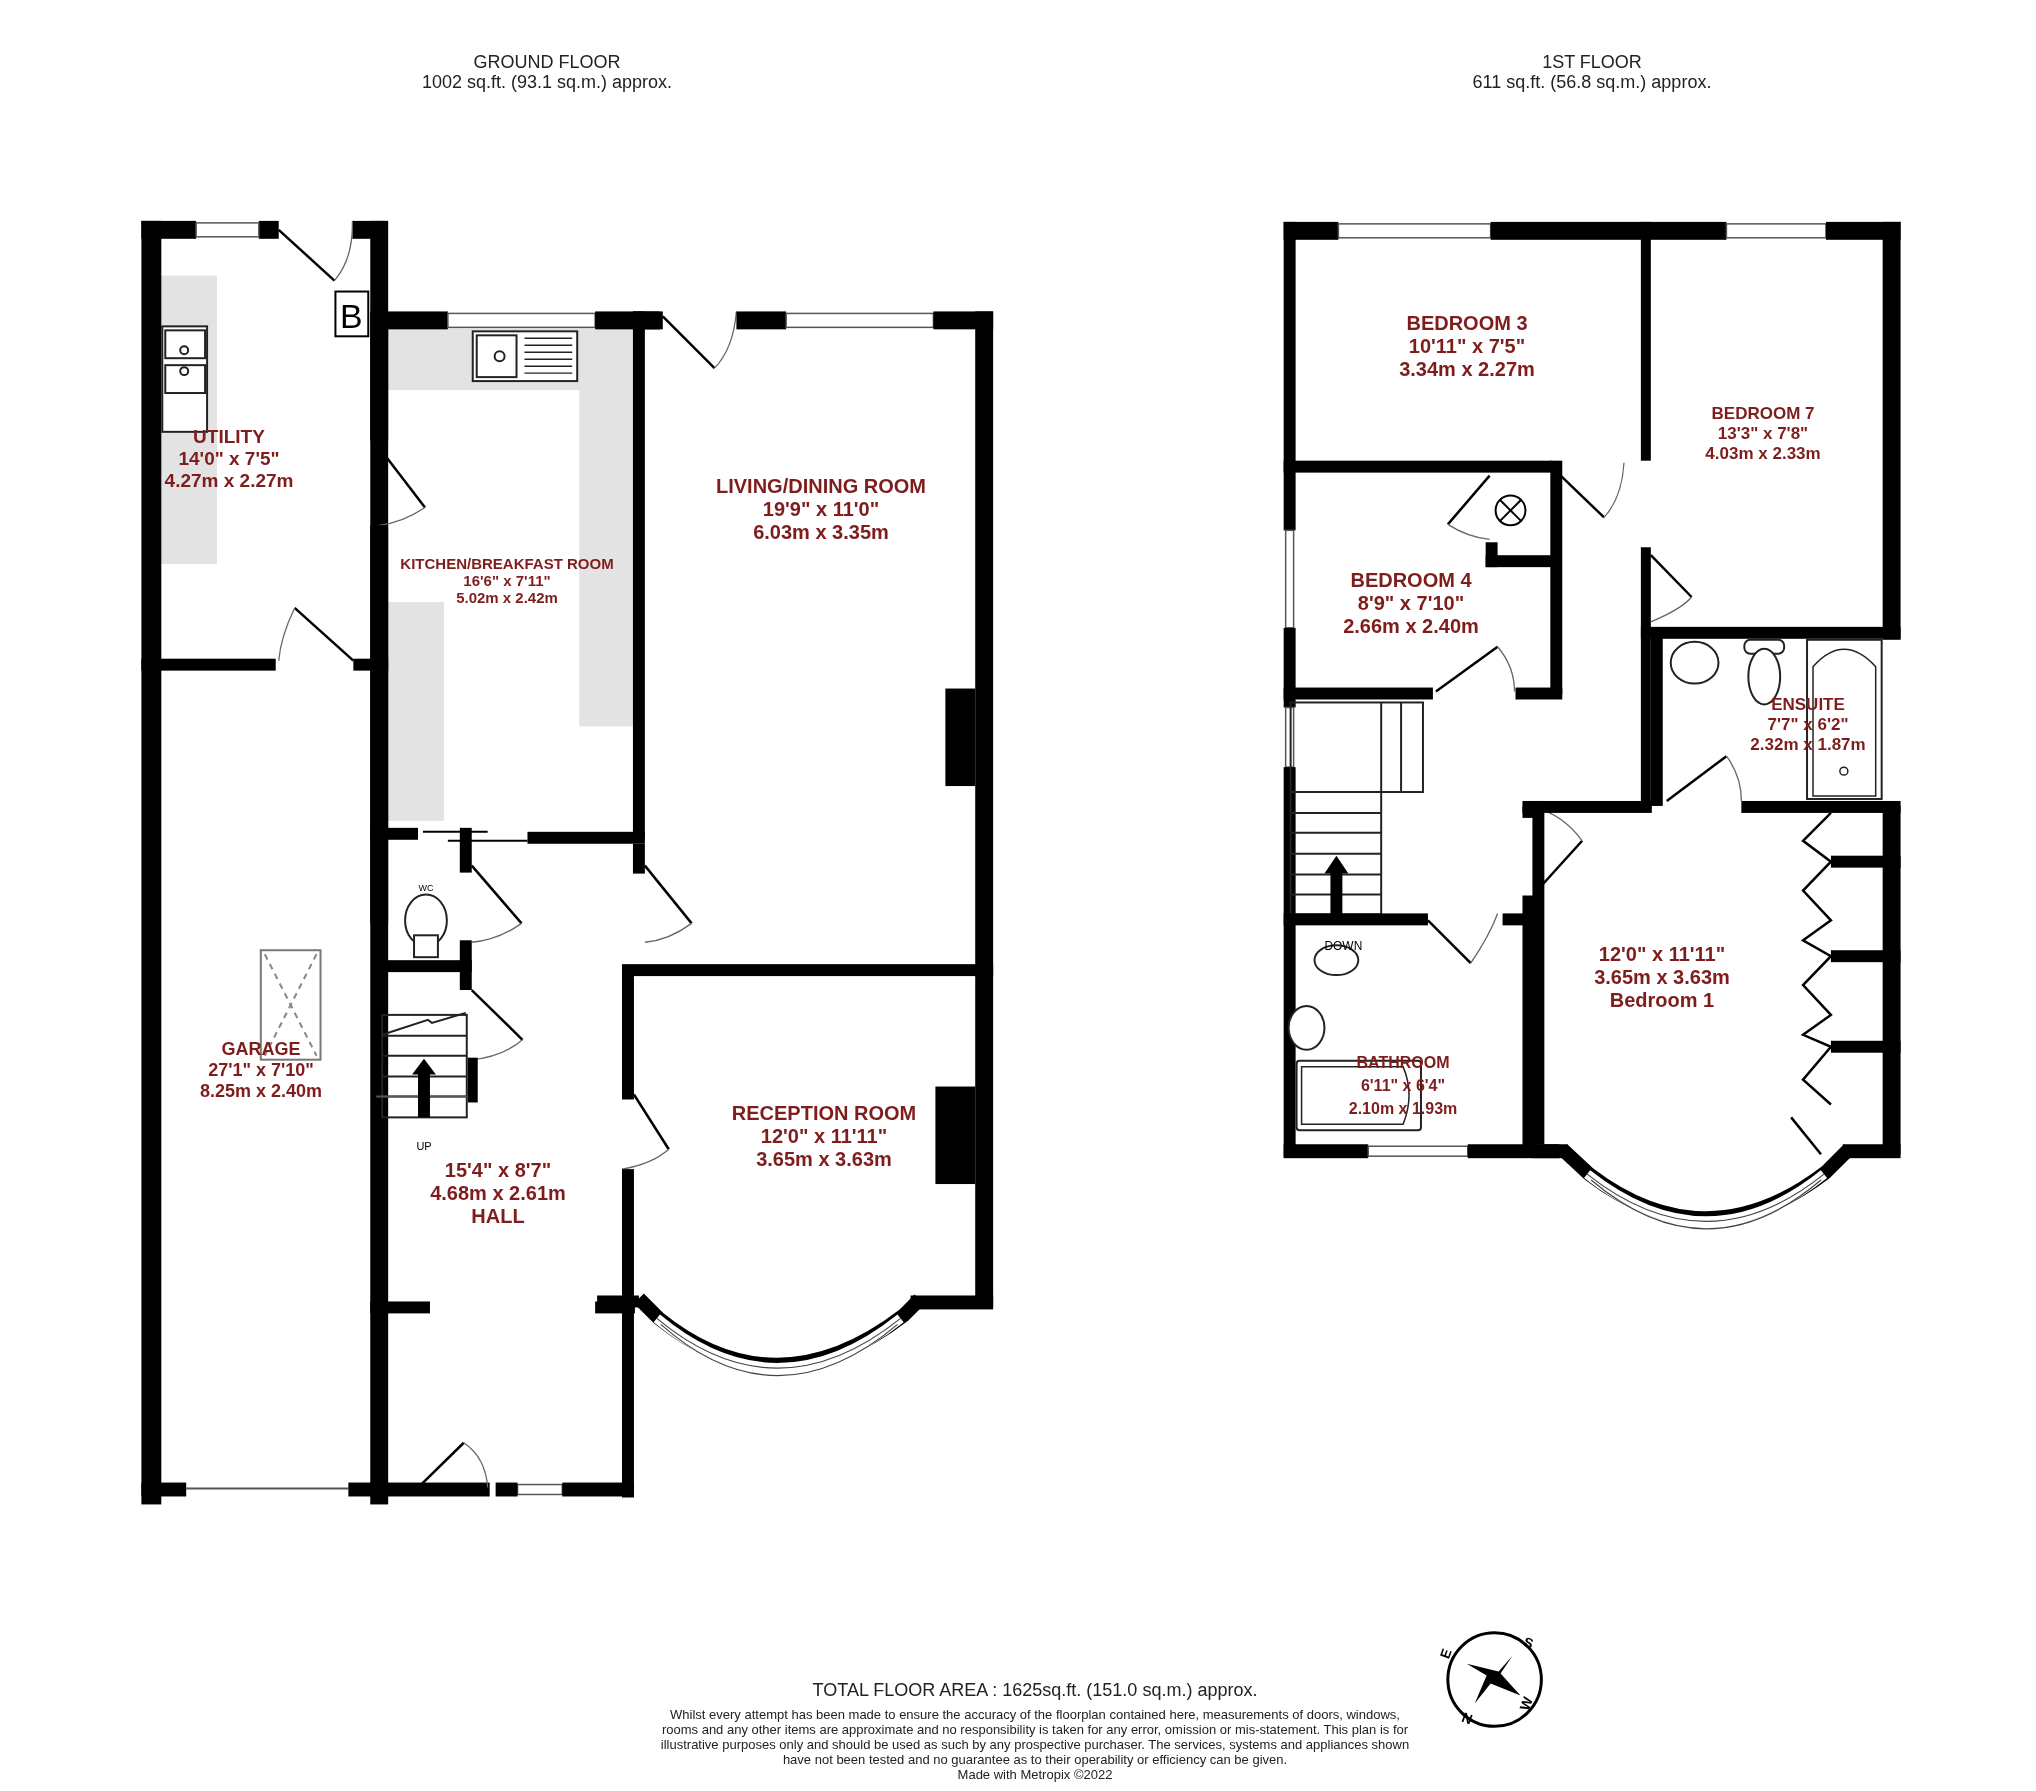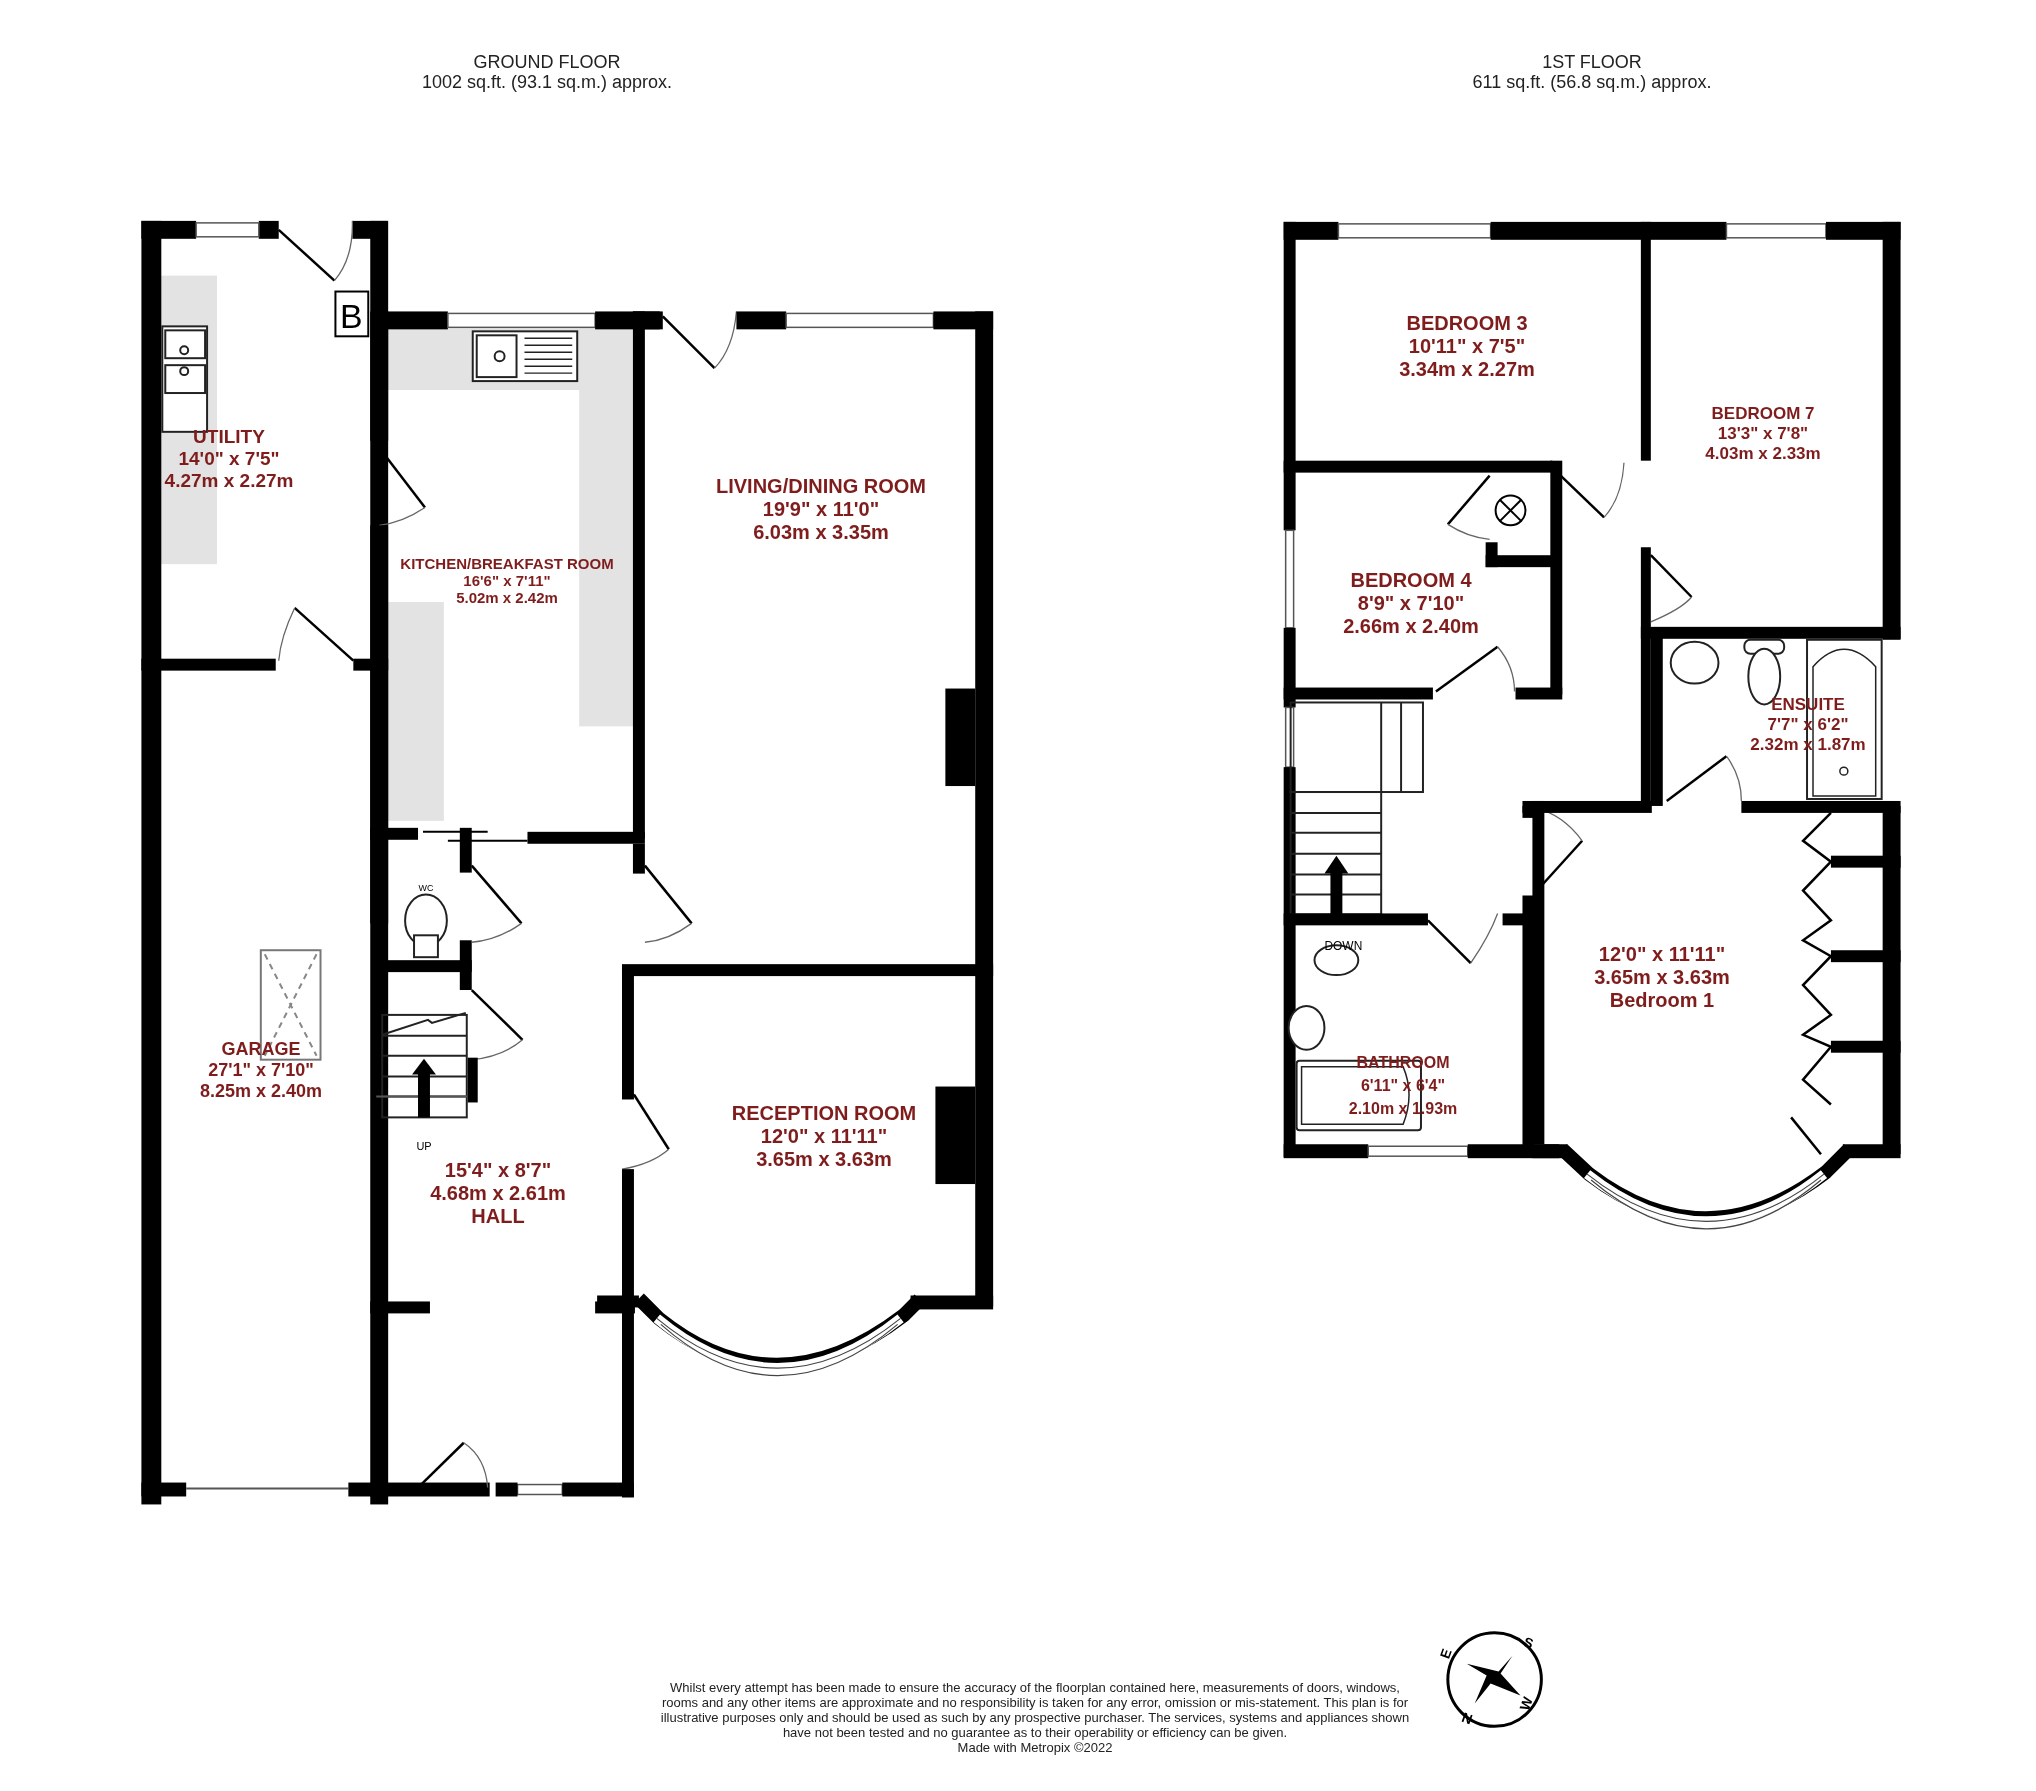--- a/index.html
+++ b/index.html
@@ -329,16 +329,17 @@
   <span>6'11"  x 6'4"</span>
   <span>2.10m  x 1.93m</span>
 </div>
 <div class="room-label" style="left:1662px; top:943px; font-size:20px; line-height:23px;">
   <span>12'0"  x 11'11"</span>
   <span>3.65m  x 3.63m</span>
   <span>Bedroom 1</span>
 </div>
 
 <div class="footer">
+  <span class="total">TOTAL FLOOR AREA : 1625sq.ft. (151.0 sq.m.) approx.</span>
   <span class="disc">Whilst every attempt has been made to ensure the accuracy of the floorplan contained here, measurements of doors, windows, rooms and any other items are approximate and no responsibility is taken for any error, omission or mis-statement. This plan is for illustrative purposes only and should be used as such by any prospective purchaser. The services, systems and appliances shown have not been tested and no guarantee as to their operability or efficiency can be given.</span>
   <span class="made">Made with Metropix ©2022</span>
 </div>
 
 
 </body></html>

